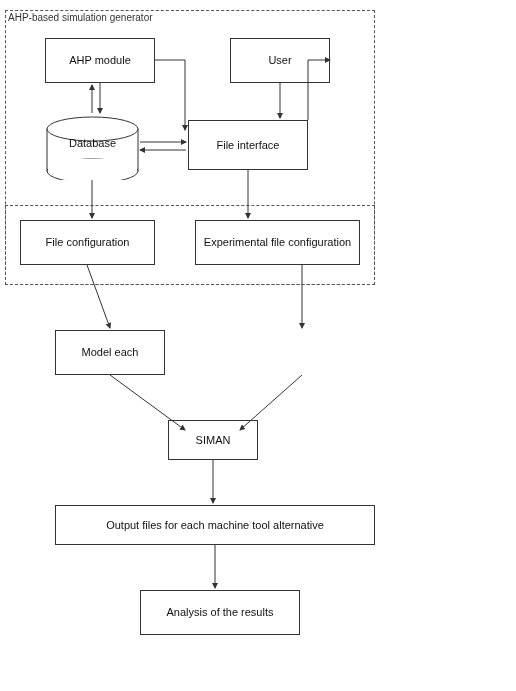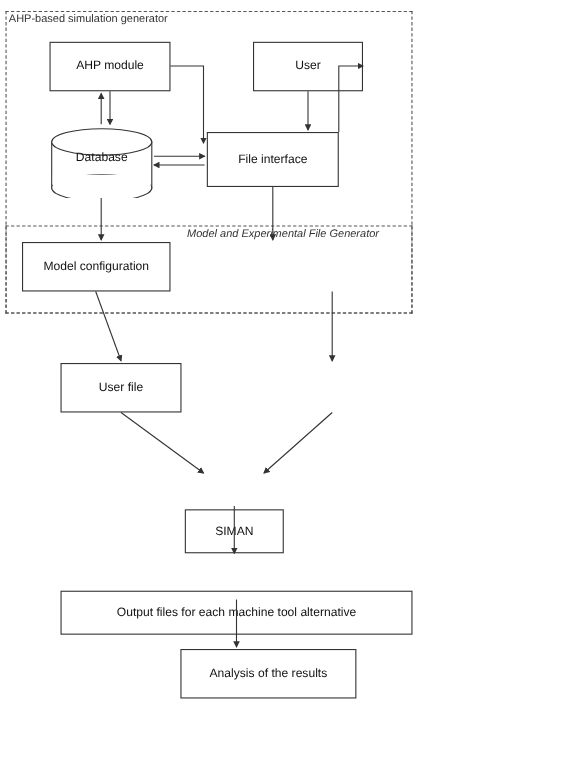--- a/index.html
+++ b/index.html
@@ -78,21 +78,20 @@
   </style>
 </head>
 <body>
 
 <div class="diagram-container">
 
   <div class="dashed-region" style="left:5px; top:10px; width:370px; height:275px;"></div>
   <span class="region-label" style="left:8px; top:12px;">AHP-based simulation generator</span>
 
   <div class="dashed-region" style="left:5px; top:205px; width:370px; height:80px;"></div>
-  <span class="region-label" style="left:170px; top:207px; font-style:italic;">Model and Experimental File Generator</span>
 
   <div class="box" style="left:45px; top:38px; width:110px; height:45px;">
     <span>AHP module</span>
   </div>
 
   <div class="box" style="left:230px; top:38px; width:100px; height:45px;">
     <span>User</span>
   </div>
 
   <div class="cylinder" style="left:45px; top:115px; width:95px; height:65px;justify-content:center;">
@@ -107,38 +106,41 @@
       <rect x="3" y="44" width="89" height="12" fill="white"></rect>
     </svg>
     <span class="cylinder-label" style="margin-top:-10px;">Database</span>
   </div>
 
   <div class="box" style="left:188px; top:120px; width:120px; height:50px;">
     <span>File interface</span>
   </div>
 
   <div class="box" style="left:20px; top:220px; width:135px; height:45px;">
-    <span>Model configuration</span>
+    <span>File configuration</span>
+  </div>
+
+  <div class="box" style="left:195px; top:220px; width:165px; height:45px;">
+    <span>Experimental file configuration</span>
+  </div>
+
+  <div class="box" style="left:55px; top:330px; width:110px; height:45px;">
+    <span>Model each</span>
   </div>
 
 
-  <div class="box" style="left:55px; top:330px; width:110px; height:45px;">
-    <span>User file</span>
-  </div>
-
-
-  <div class="box" style="left:168px; top:420px; width:90px; height:40px;margin-top:43px;">
+  <div class="box" style="left:168px; top:420px; width:90px; height:40px;">
     <span>SIMAN</span>
   </div>
 
-  <div class="box" style="left:55px; top:505px; width:320px; height:40px;margin-top:32px;">
+  <div class="box" style="left:55px; top:505px; width:320px; height:40px;">
     <span>Output files for each machine tool alternative</span>
   </div>
 
-  <div class="box" style="left:140px; top:590px; width:160px; height:45px;margin-left:24px;">
+  <div class="box" style="left:140px; top:590px; width:160px; height:45px;">
     <span>Analysis of the results</span>
   </div>
 
   <svg class="arrows-svg" xmlns="http://www.w3.org/2000/svg">
     <defs>
       <marker id="arrow" markerWidth="6" markerHeight="6" refX="5" refY="3" orient="auto">
         <path d="M0,0 L0,6 L6,3 z" fill="#333"></path>
       </marker>
       <marker id="arrow-rev" markerWidth="6" markerHeight="6" refX="1" refY="3" orient="auto">
         <path d="M6,0 L6,6 L0,3 z" fill="#333"></path>

